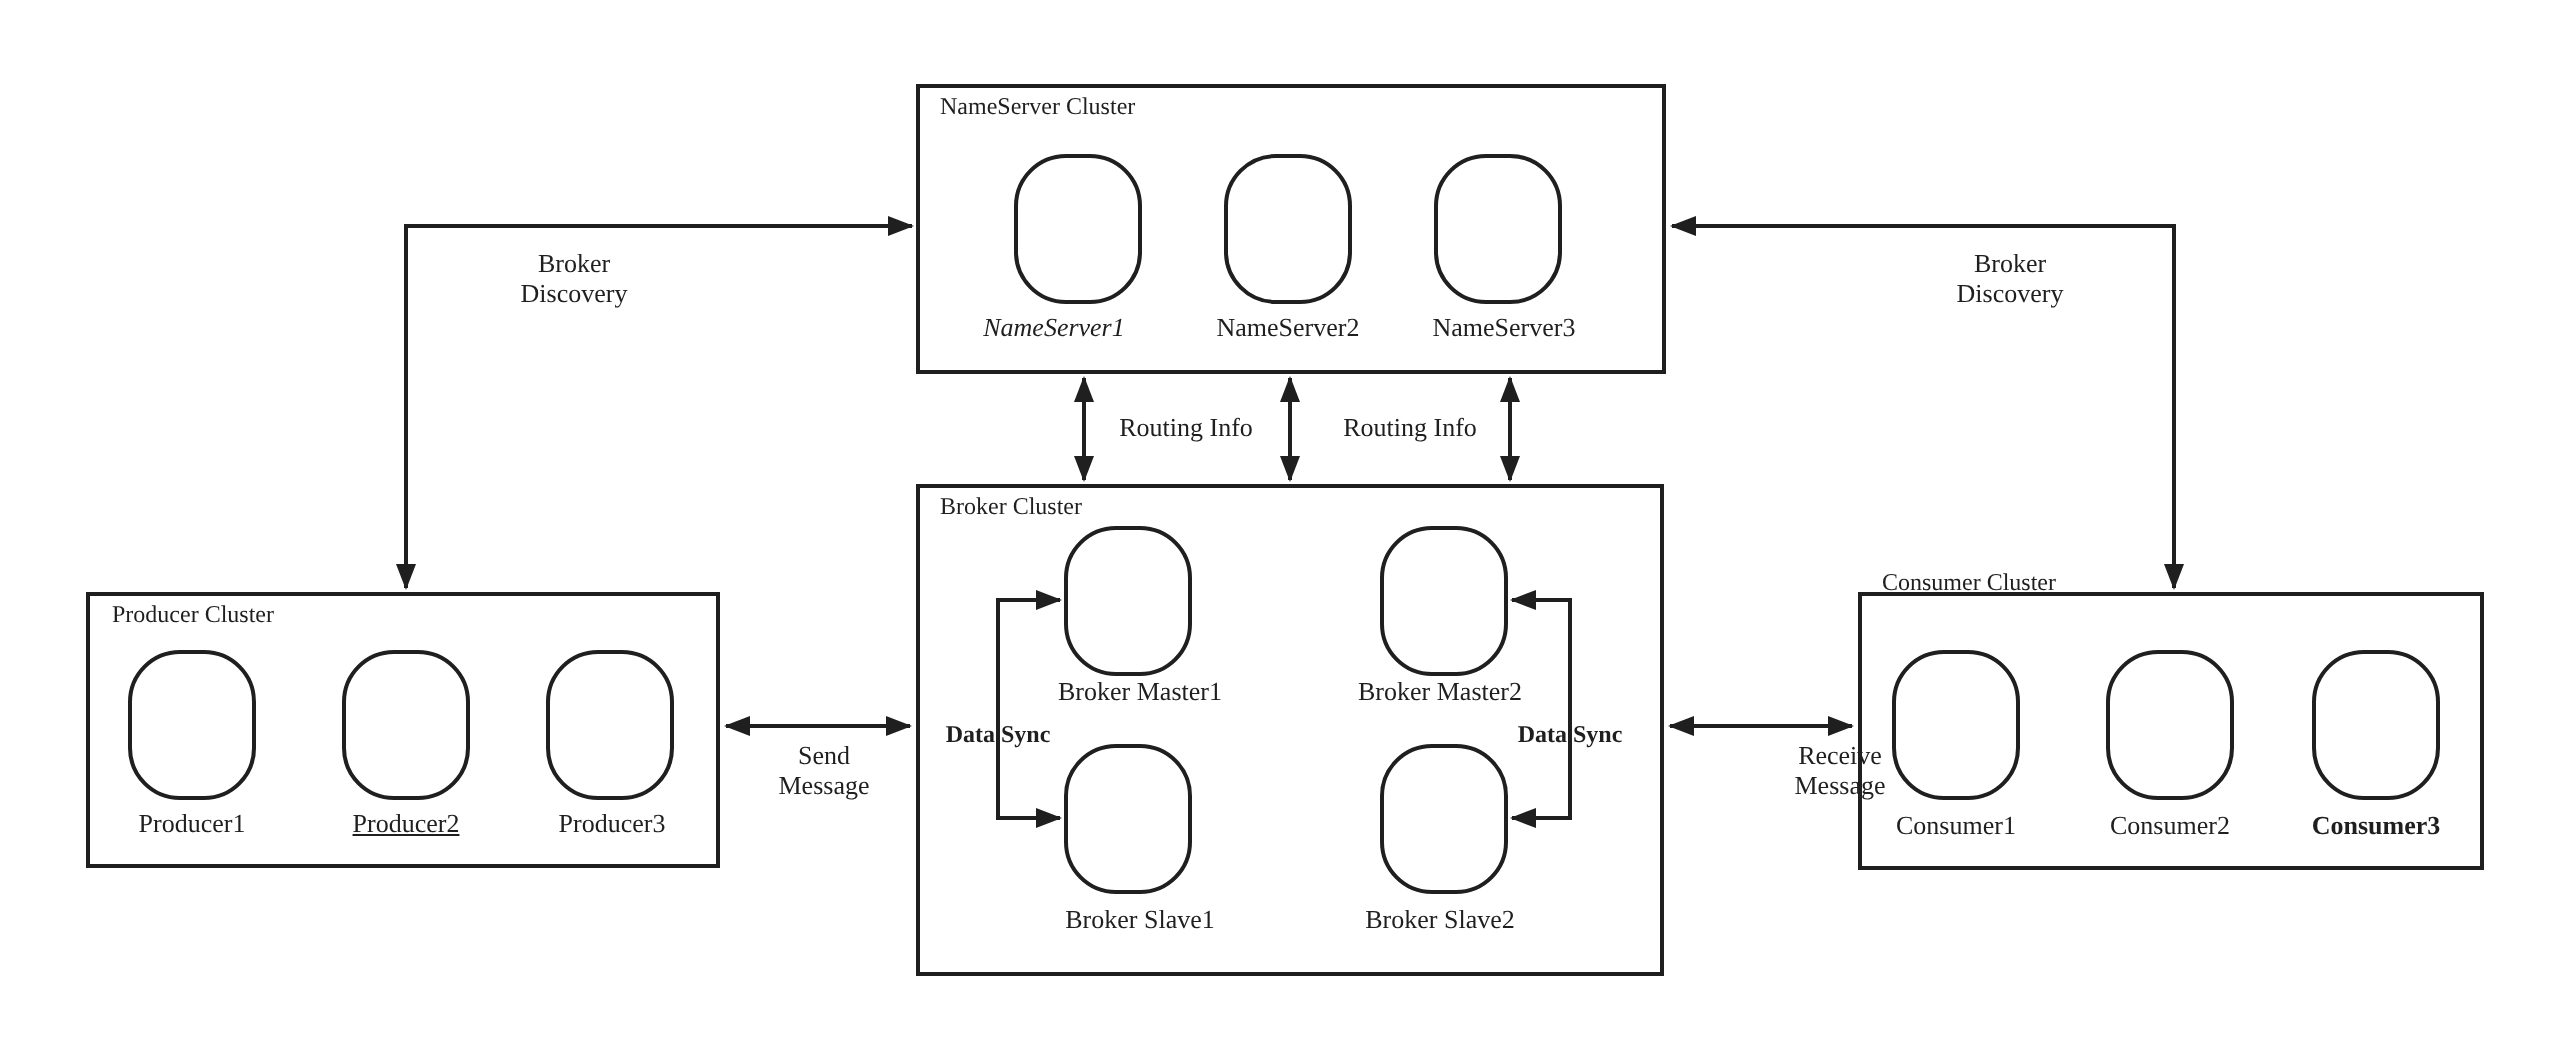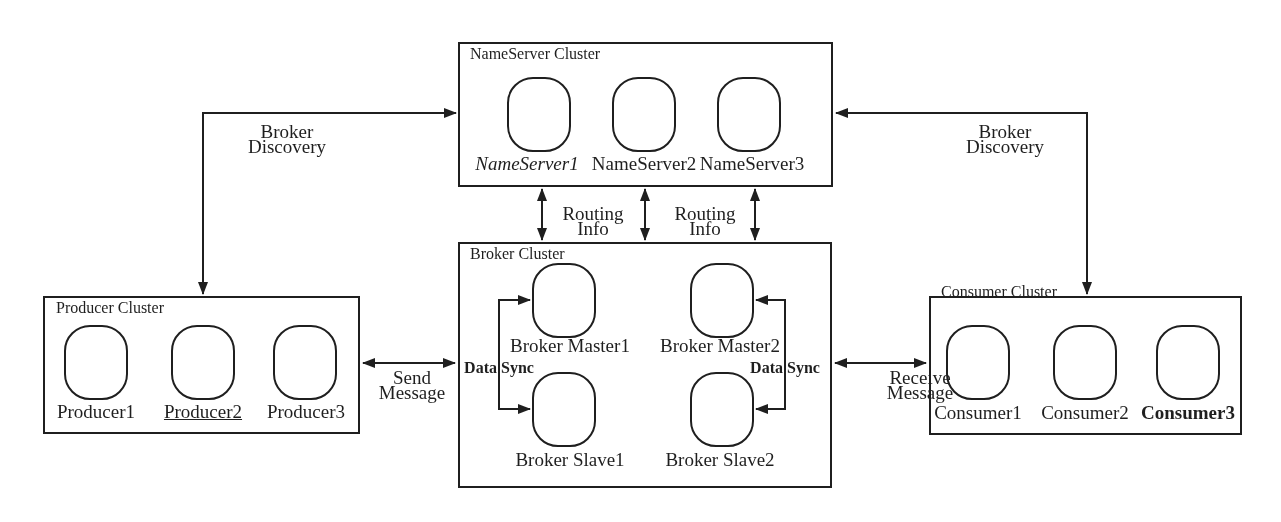--- a/index.html
+++ b/index.html
@@ -18,40 +18,40 @@
     overflow: hidden;
   }
   .box {
     position: absolute;
     box-sizing: border-box;
     border: 2px solid var(--line);
     background: transparent;
   }
   .cluster-title {
     position: absolute;
-    font-size: 16px;
+    font-size: 12px;
     line-height: 15px;
     white-space: nowrap;
   }
   .node {
     position: absolute;
     box-sizing: border-box;
     width: 64px;
     height: 75px;
     border: 2px solid var(--line);
     border-radius: 26px;
     background: var(--bg);
   }
   .lbl {
     position: absolute;
-    font-size: 19px;
+    font-size: 13px;
     line-height: 15px;
     text-align: center;
   }
-  .lbl.bold { font-weight: bold; font-size: 16px; }
+  .lbl.bold { font-weight: bold; font-size: 12px; }
   svg.arrows {
     position: absolute;
     left: 0; top: 0;
     width: 1281px;
     height: 522px;
     pointer-events: none;
   }
   svg.arrows path.edge {
     stroke: var(--line);
     stroke-width: 2;

